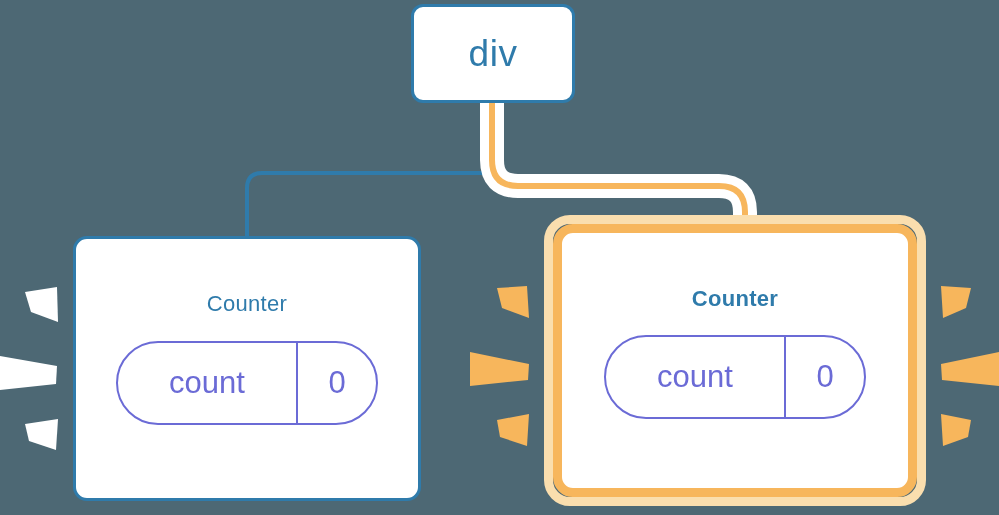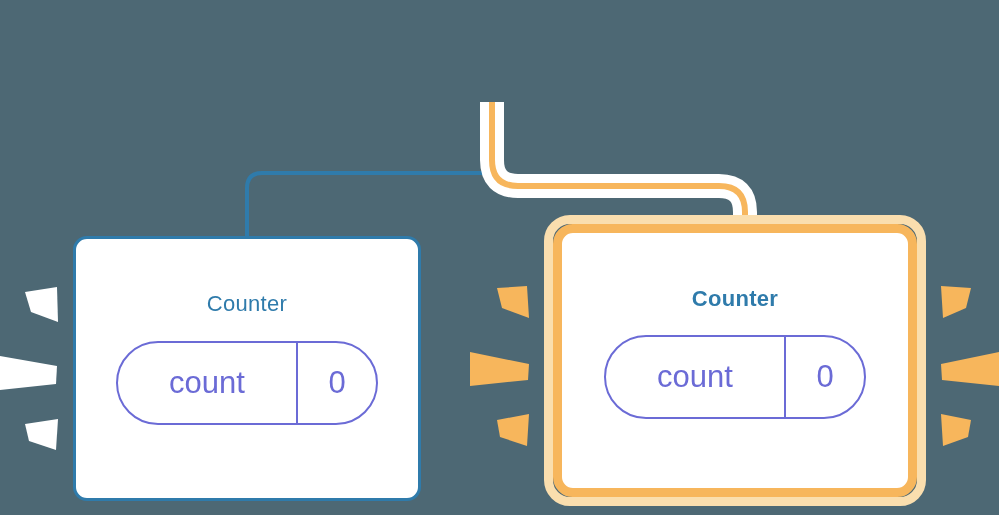--- a/index.html
+++ b/index.html
@@ -172,20 +172,23 @@
       <polygon points="529,414 527,446 500,437 497,420" fill="#f7b65c"></polygon>
     </g>
 
     <g>
       <polygon points="943,318 941,286 971,288 966,308" fill="#f7b65c"></polygon>
       <polygon points="941,364 999,352 999,386 942,380" fill="#f7b65c"></polygon>
       <polygon points="941,414 943,446 968,437 971,420" fill="#f7b65c"></polygon>
     </g>
   </svg>
 
+  <div class="div-node">
+    <span class="div-label">div</span>
+  </div>
 
   <div class="card card-plain">
     <div class="card-title">Counter</div>
     <div class="pill">
       <div class="pill-key">count</div>
       <div class="pill-val">0</div>
     </div>
   </div>
 
   <div class="card-highlight-outer"></div>

